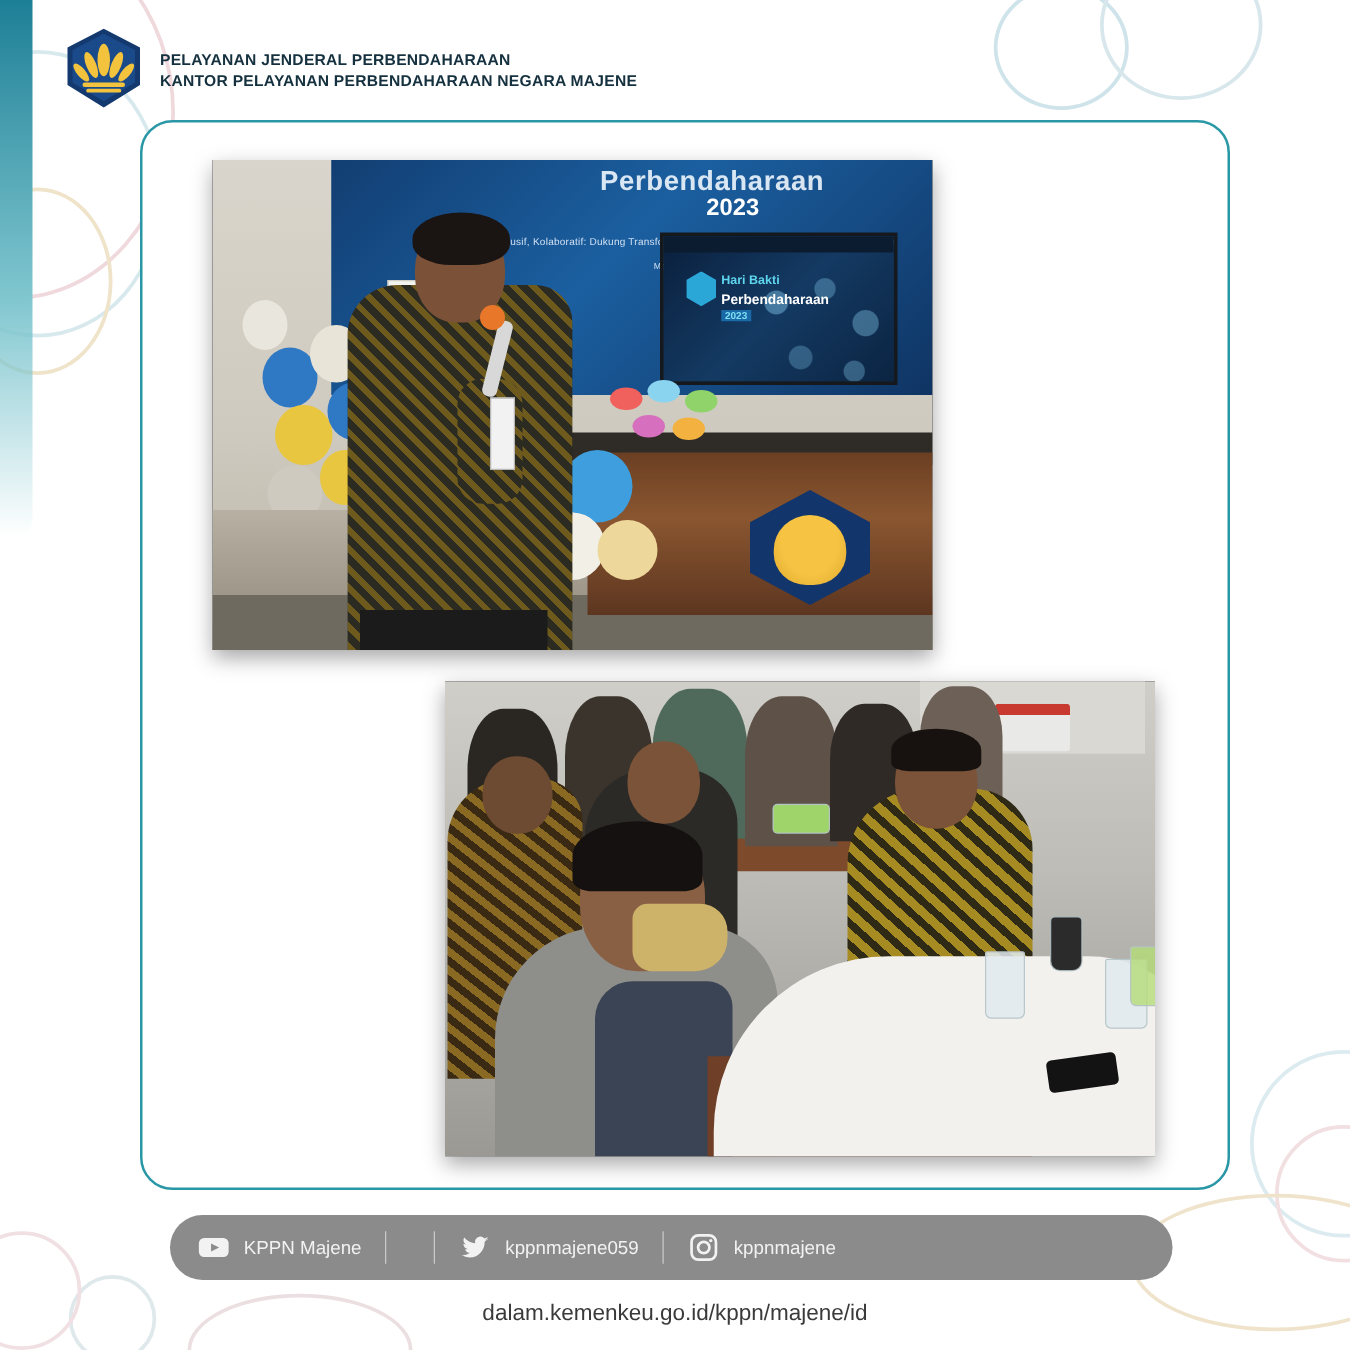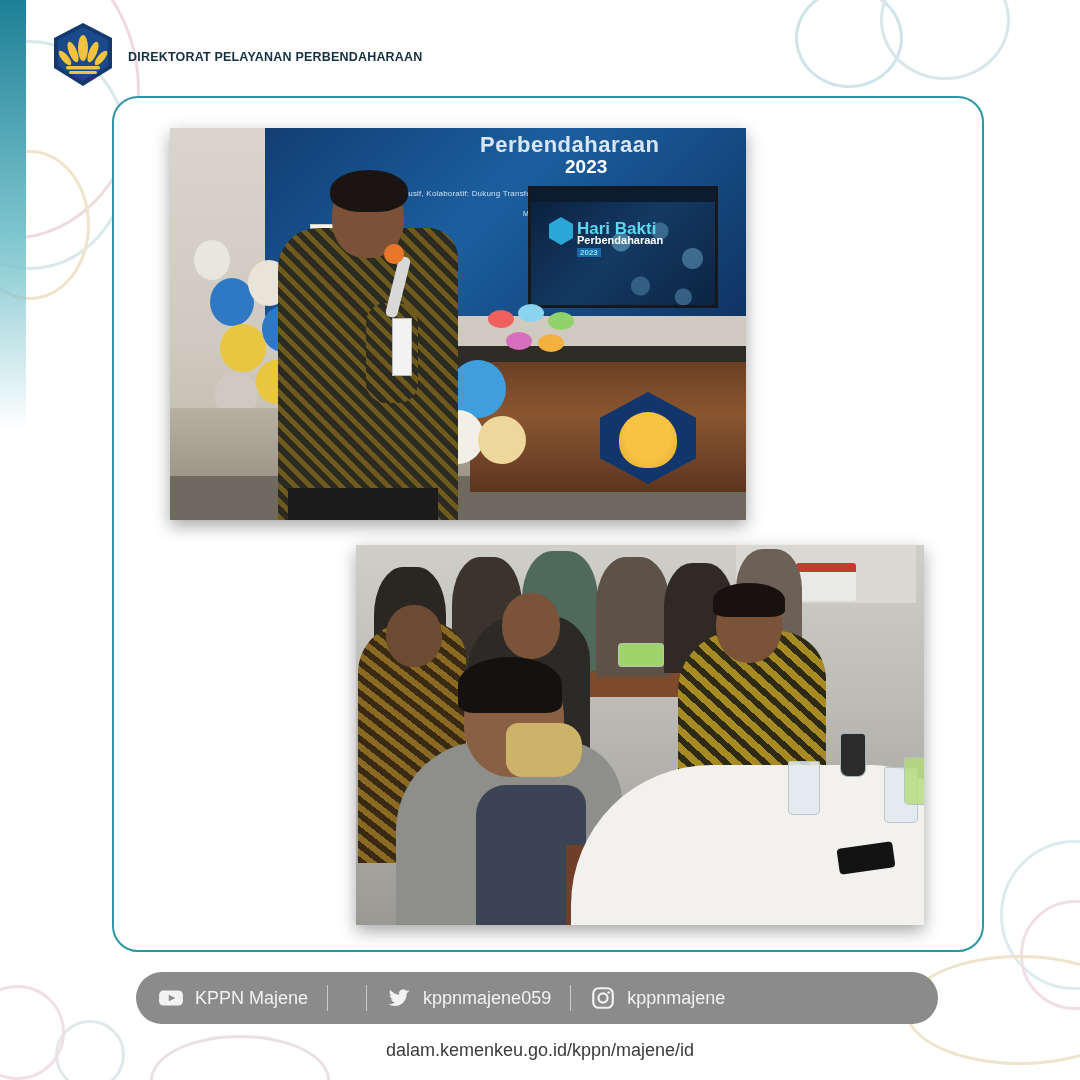--- a/index.html
+++ b/index.html
@@ -137,21 +137,21 @@
     position: absolute; right: -10px; bottom: -14px; width: 130px; height: 110px;
     background:
       radial-gradient(circle at 20% 30%, rgba(130,200,235,.45) 0 9px, transparent 10px),
       radial-gradient(circle at 50% 20%, rgba(130,200,235,.35) 0 8px, transparent 9px),
       radial-gradient(circle at 75% 45%, rgba(130,200,235,.40) 0 10px, transparent 11px),
       radial-gradient(circle at 35% 70%, rgba(130,200,235,.30) 0 9px, transparent 10px),
       radial-gradient(circle at 68% 80%, rgba(130,200,235,.35) 0 8px, transparent 9px);
   }
   .p1-screen-t1 {
     position: absolute; left: 46px; top: 30px; color: #5fd6ef;
-    font-size: 17px; font-weight: bold;
+    font-size: 10px; font-weight: bold;
   }
   .p1-screen-t2 {
     position: absolute; left: 46px; top: 45px; color: #ffffff;
     font-size: 11px; font-weight: bold;
   }
   .p1-screen-t3 {
     position: absolute; left: 46px; top: 59px; color: #7fe0f4;
     font-size: 8px; font-weight: bold;
     background: #1a6aa8; padding: 0 3px;
   }
@@ -269,21 +269,21 @@
     background: #d9d8d3;
   }
 
   
   .social-bar {
     position: absolute; left: 136px; top: 972px; width: 802px; height: 52px;
     background: #8b8b8b; border-radius: 26px;
     display: flex; align-items: center; padding: 0 22px;
   }
   .social-item { display: flex; align-items: center; gap: 11px; }
-  .social-label { color: #f2f2f2; font-size: 18px; }
+  .social-label { color: #f2f2f2; font-size: 15px; }
   .social-sep { width: 1px; height: 26px; background: #c9c9c9; margin: 0 19px; }
   .ic { width: 26px; height: 26px; display: block; }
 
   .site-url {
     position: absolute; left: 0; top: 1040px; width: 1080px;
     text-align: center; font-size: 18px; color: #3a3a3a;
   }
 </style>
 </head>
 <body>
@@ -311,21 +311,22 @@
         <ellipse cx="21" cy="30" rx="4" ry="11" transform="rotate(-22 21 30)"></ellipse>
         <ellipse cx="41" cy="30" rx="4" ry="11" transform="rotate(22 41 30)"></ellipse>
         <ellipse cx="13" cy="36" rx="3.4" ry="9" transform="rotate(-40 13 36)"></ellipse>
         <ellipse cx="49" cy="36" rx="3.4" ry="9" transform="rotate(40 49 36)"></ellipse>
         <rect x="14" y="44" width="34" height="3.6" rx="1.8"></rect>
         <rect x="17" y="49" width="28" height="3" rx="1.5"></rect>
       </g>
     </svg>
   </div>
   <div class="header-text">
-    <div>DIREKTORAT PELAYANAN PERBENDAHARAAN</div>
+    <div>PELAYANAN JENDERAL PERBENDAHARAAN</div>
+    <div>KANTOR PELAYANAN PERBENDAHARAAN NEGARA MAJENE</div>
   </div>
 </div>
 
 <div class="card"></div>
 
 <div class="photo photo-1">
   <div class="photo-inner">
     <div class="p1-wall"></div>
     <div class="p1-banner">
       <div class="p1-banner-txt1">Perbendaharaan</div>

